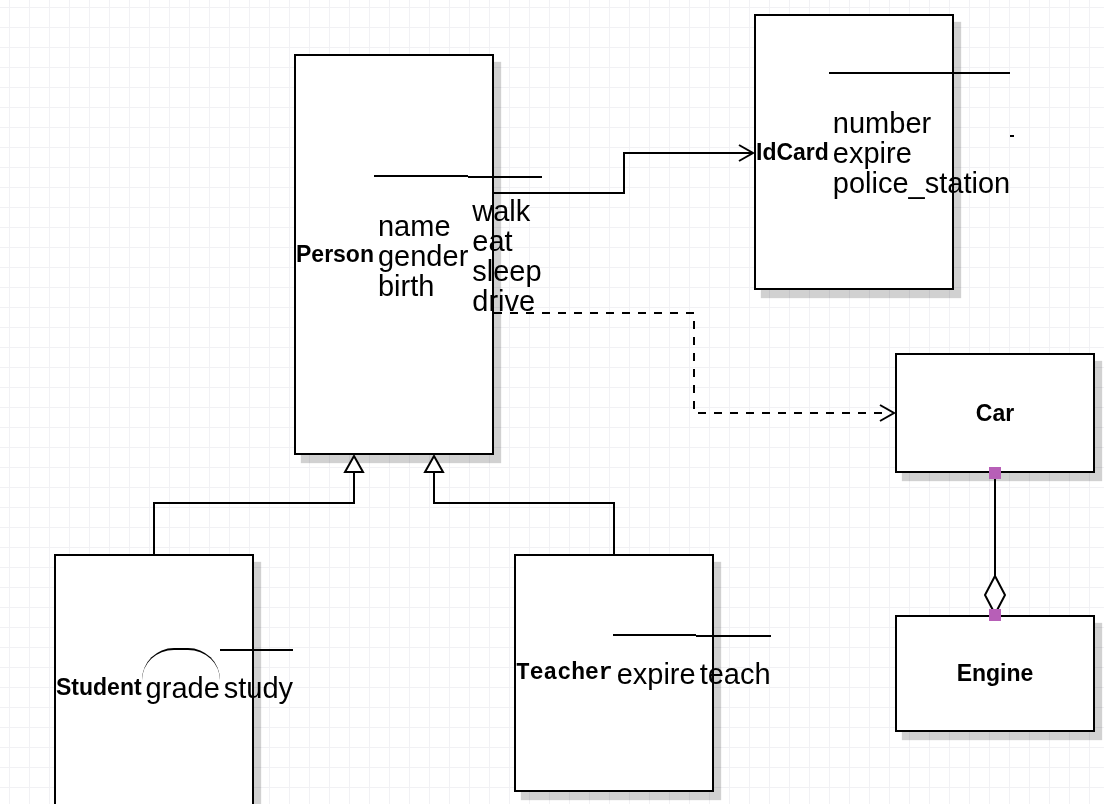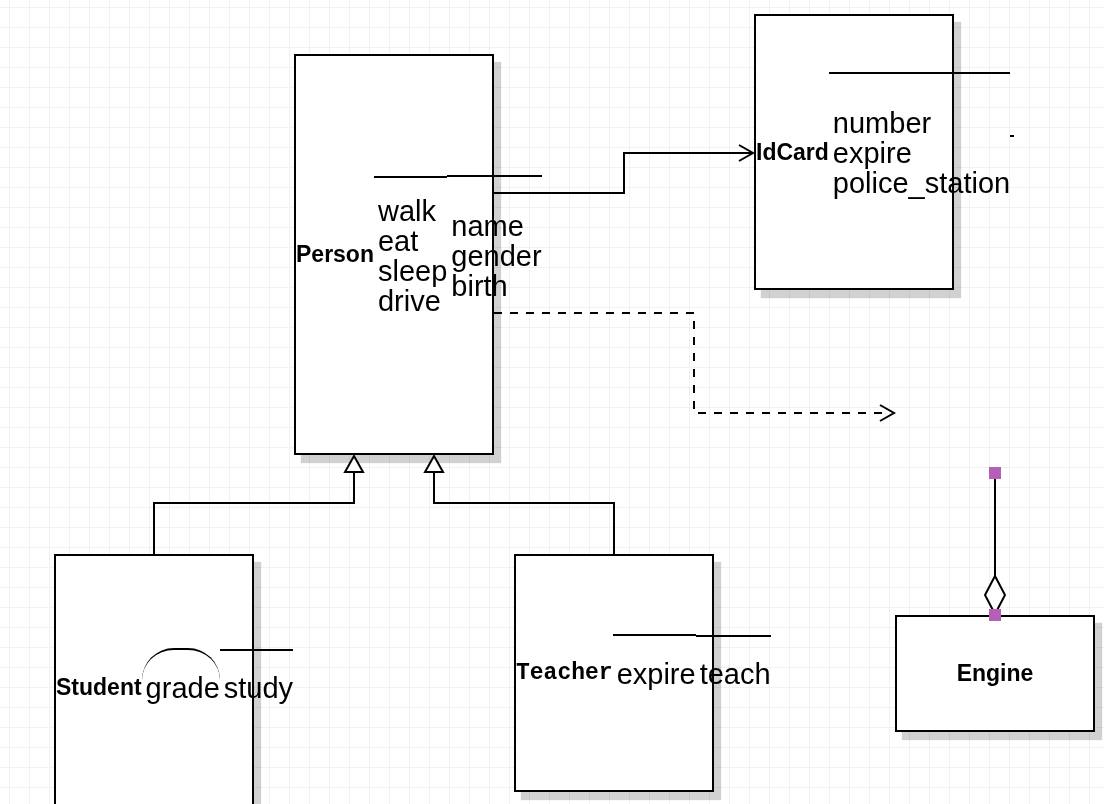--- a/index.html
+++ b/index.html
@@ -95,37 +95,40 @@
     <g fill="none" stroke="#000000" stroke-width="2">
       <path d="M995,473 L995,577"></path>
       <polygon fill="#ffffff" points="995,576 1005,595 995,614 985,595"></polygon>
     </g>
     <rect x="989" y="467" width="12" height="12" fill="#b75fb7"></rect>
     <rect x="989" y="609" width="12" height="12" fill="#b75fb7"></rect>
   </svg>
 
   <div class="uml-class" style="left:294px; top:54px; width:200px; height:401px;">
     <div class="uml-title" style="height:78px;">Person</div>
+    <div class="uml-section" style="height:158px;">name
+gender
+birth</div>
     <div class="uml-section" style="height:155px;">walk
 eat
 sleep
 drive</div>
-    <div class="uml-section" style="height:158px;">name
-gender
-birth</div>
   </div>
 
   <div class="uml-class" style="left:754px; top:14px; width:200px; height:276px;">
     <div class="uml-title" style="height:76px;">IdCard</div>
     <div class="uml-section" style="height:158px;">number
 expire
 police_station</div>
     <div class="uml-section" style="height:32px;"></div>
   </div>
 
+  <div class="uml-class" style="left:895px; top:353px; width:200px; height:120px;">
+    <div class="uml-title single">Car</div>
+  </div>
 
   <div class="uml-class" style="left:895px; top:615px; width:200px; height:117px;">
     <div class="uml-title single">Engine</div>
   </div>
 
   <div class="uml-class" style="left:54px; top:554px; width:200px; height:266px;">
     <div class="uml-title" style="height:78px;">Student</div>
     <div class="uml-section" style="height:77px;border-radius:32px;">grade</div>
     <div class="uml-section" style="height:75px;">study</div>
   </div>

